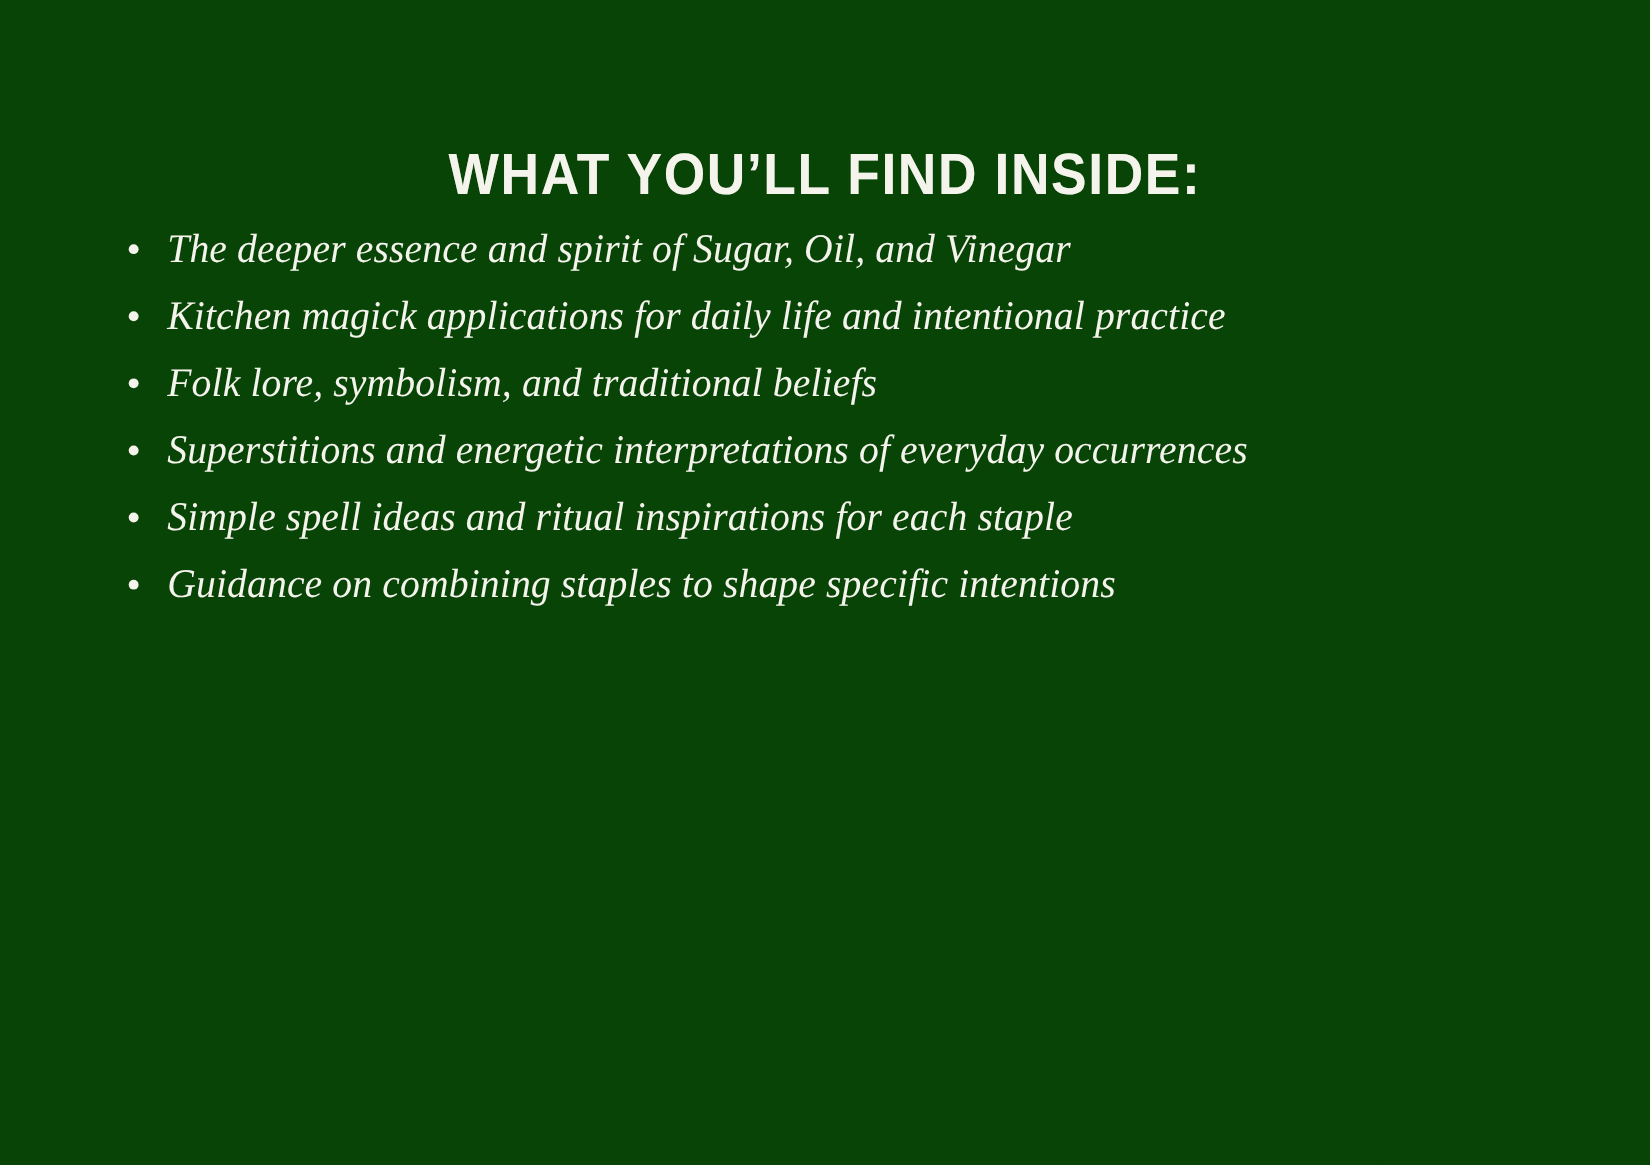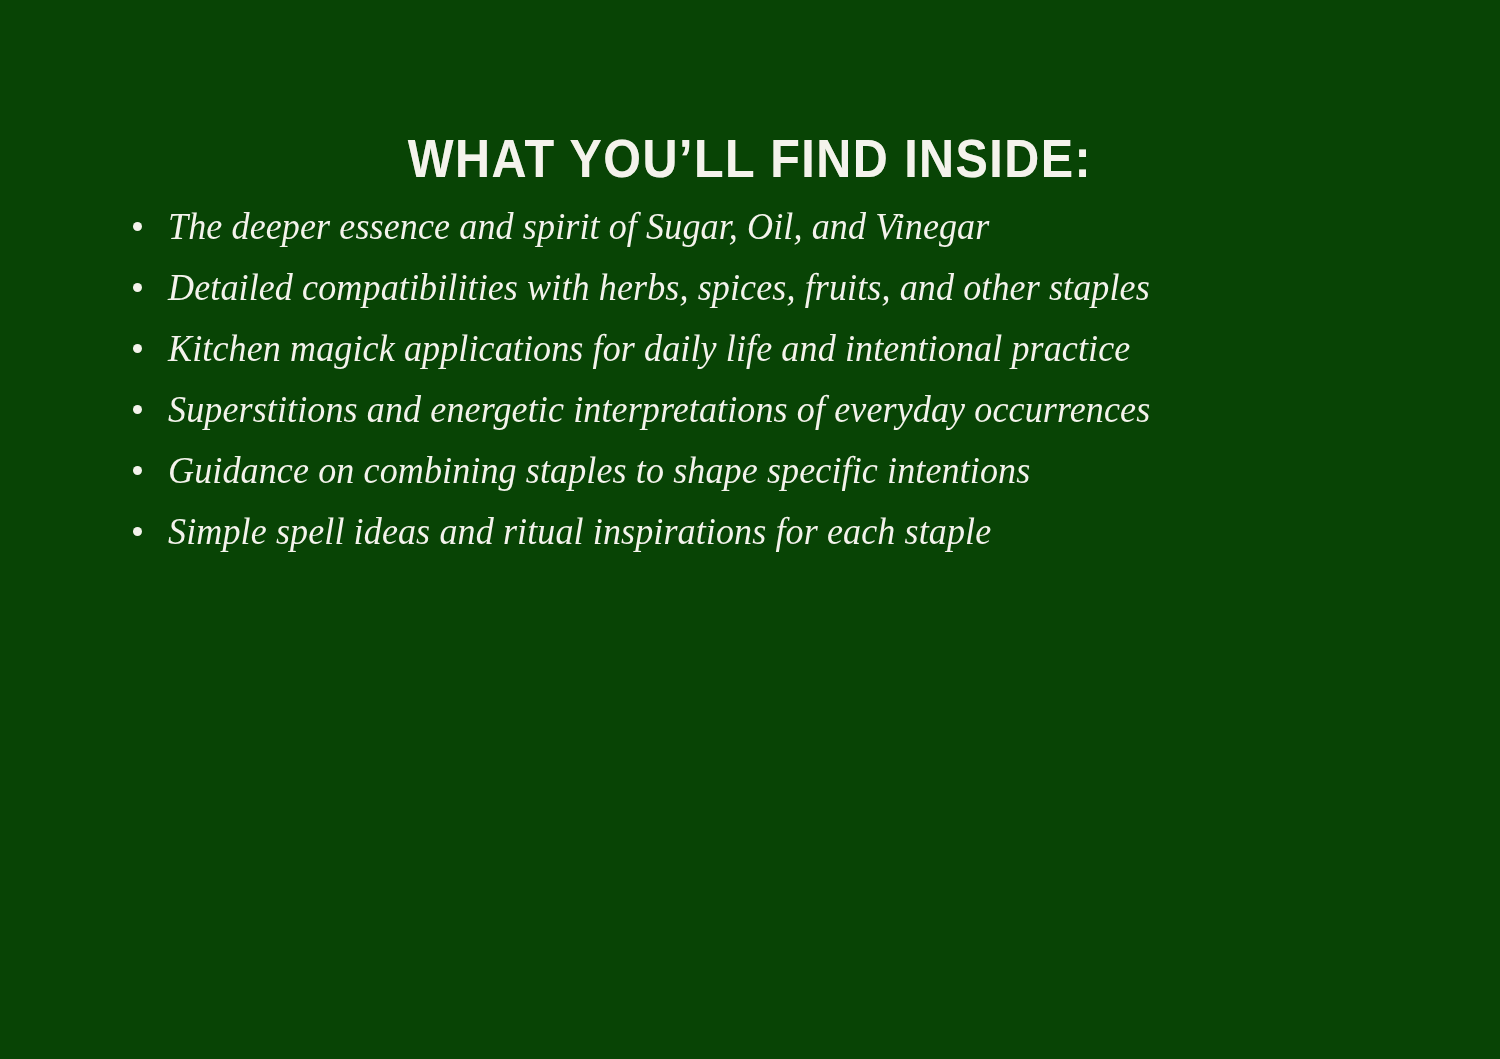--- a/index.html
+++ b/index.html
@@ -54,21 +54,21 @@
     background-size: 5px 5px, 7px 6px, 6px 7px, 9px 8px, 4px 4px;
     -webkit-background-clip: text;
     background-clip: text;
     text-shadow: 0 0 0.6px rgba(244,243,236,0.45);
   }
 
   
   .list {
     position: absolute;
     top: 196px;
-    left: 128px;
+    left: 112px;
     width: 1300px;
     margin: 0;
     padding: 0;
     list-style: none;
   }
   .list-item {
     position: relative;
     height: 61px;
     padding-left: 40px;
     display: flex;
@@ -108,42 +108,42 @@
 
   <ul class="list">
 
     <li class="list-item">
       <span class="bullet-icon" style="background: rgb(244, 243, 236);"></span>
       <span class="item-text" style="color: rgb(244, 243, 236);">The deeper essence and spirit of Sugar, Oil, and Vinegar</span>
     </li>
 
 
 
-    <li class="list-item">
-      <span class="bullet-icon" style="background: rgb(244, 243, 236);"></span>
-      <span class="item-text" style="color: rgb(244, 243, 236);"> Detailed compatibilities with herbs, spices, fruits, and other staples</span>
-    </li>
 
 
     <li class="list-item">
       <span class="bullet-icon" style="background: rgb(244, 243, 236);"></span>
       <span class="item-text" style="color: rgb(244, 243, 236);"> Kitchen magick applications for daily life and intentional practice</span>
     </li>
 
+    <li class="list-item">
+      <span class="bullet-icon" style="background: rgb(244, 243, 236);"></span>
+      <span class="item-text" style="color: rgb(244, 243, 236);">Folk lore, symbolism, and traditional beliefs</span>
+    </li>
 
     <li class="list-item">
       <span class="bullet-icon" style="background: rgb(244, 243, 236);"></span>
       <span class="item-text" style="color: rgb(244, 243, 236);">Superstitions and energetic interpretations of everyday occurrences</span>
     </li>
 
     <li class="list-item">
       <span class="bullet-icon" style="background: rgb(244, 243, 236);"></span>
-      <span class="item-text" style="color: rgb(244, 243, 236);">Guidance on combining staples to shape specific intentions</span>
+      <span class="item-text" style="color: rgb(244, 243, 236);">Simple spell ideas and ritual inspirations for each staple</span>
     </li>
 
     <li class="list-item">
       <span class="bullet-icon" style="background: rgb(244, 243, 236);"></span>
-      <span class="item-text" style="color: rgb(244, 243, 236);">Simple spell ideas and ritual inspirations for each staple</span>
+      <span class="item-text" style="color: rgb(244, 243, 236);">Guidance on combining staples to shape specific intentions</span>
     </li>
 
 
   </ul>
 </div>
 
 </body></html>

